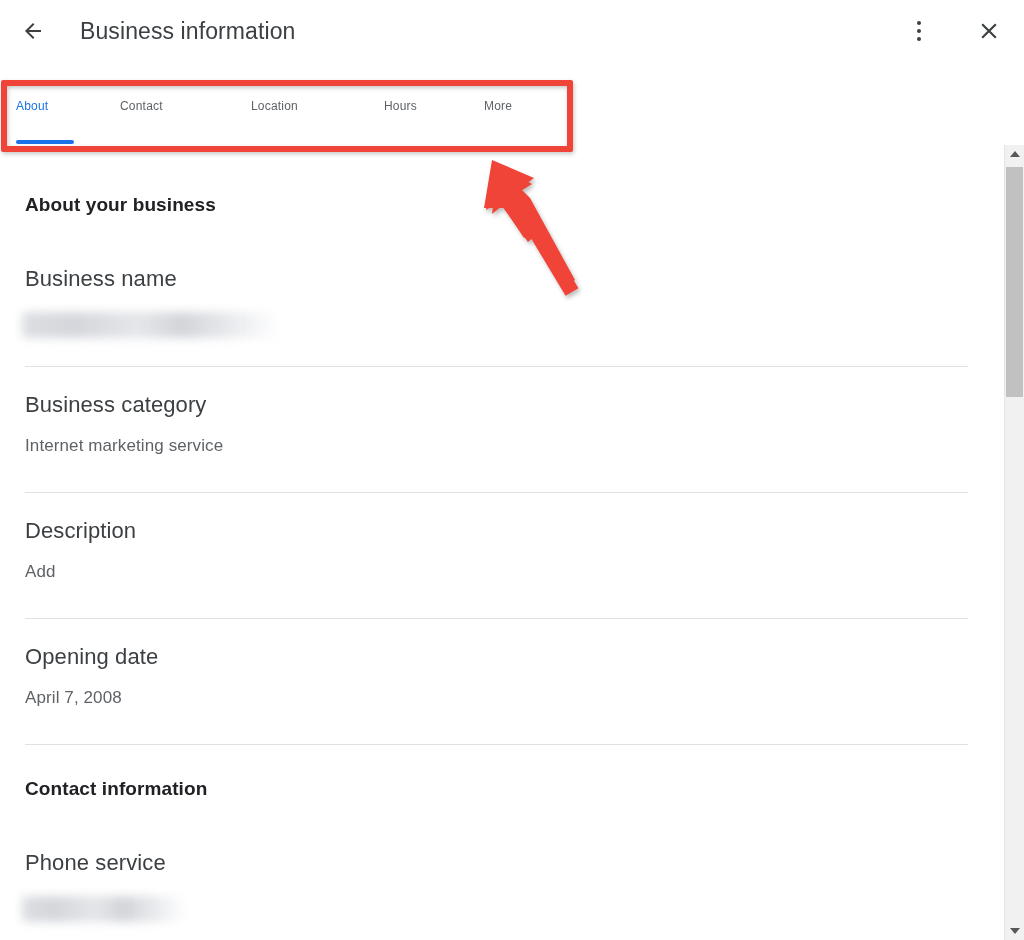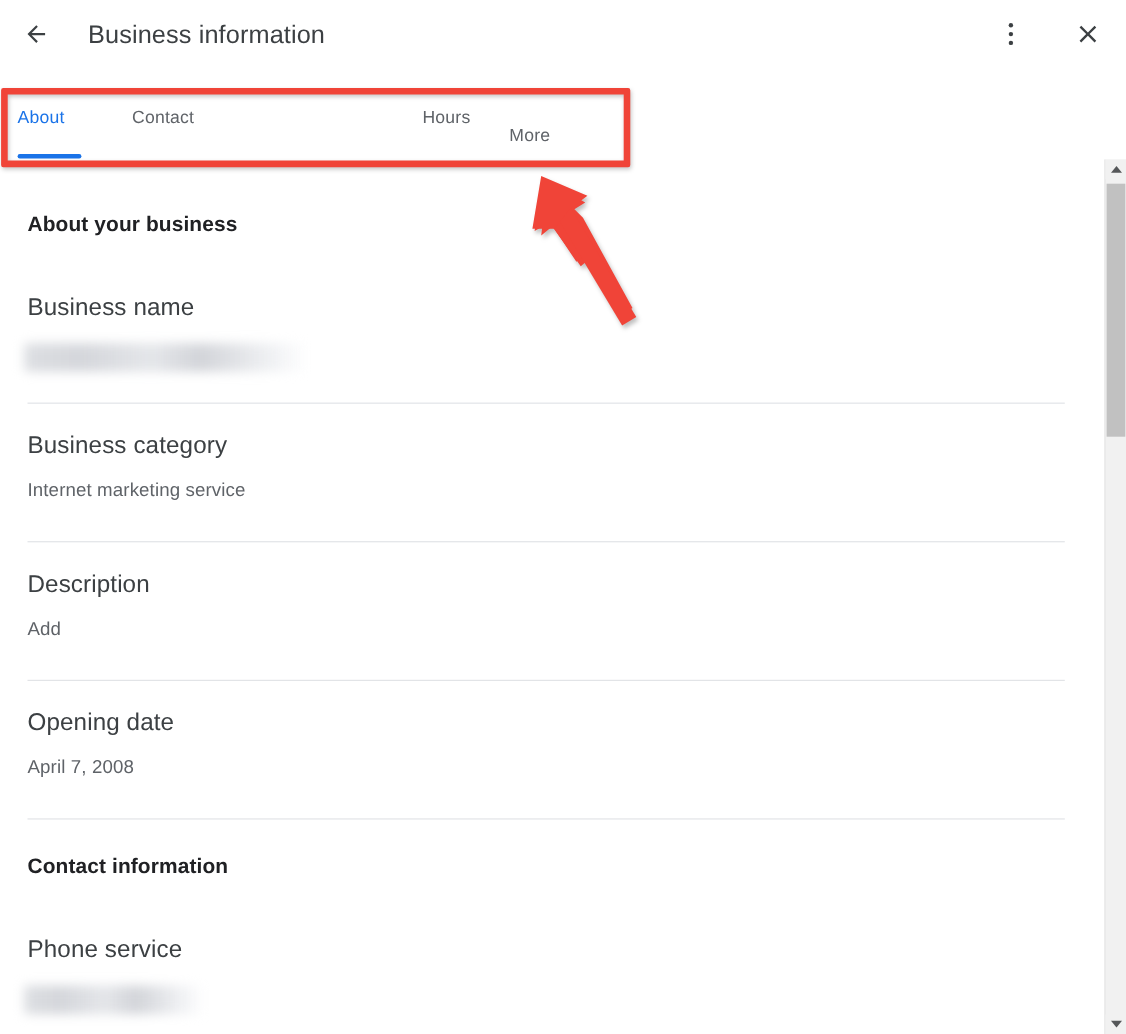--- a/index.html
+++ b/index.html
@@ -85,21 +85,21 @@
   }
   .tab {
     position: absolute;
     top: 0;
     height: 62px;
     display: flex;
     align-items: flex-start;
     padding-top: 13px;
     box-sizing: border-box;
     cursor: pointer;
-    font-size: 16px;
+    font-size: 12px;
     font-weight: 500;
     letter-spacing: 0.2px;
     color: #5f6368;
     white-space: nowrap;
   }
   .tab.active { color: #1a73e8; }
   .tab-underline {
     position: absolute;
     left: 16px;
     top: 54px;
@@ -248,22 +248,23 @@
       <svg width="26" height="26" viewBox="0 0 24 24">
         <path d="M19 6.41 17.59 5 12 10.59 6.41 5 5 6.41 10.59 12 5 17.59 6.41 19 12 13.41 17.59 19 19 17.59 13.41 12 19 6.41z" fill="#3c4043"></path>
       </svg>
     </div>
   </div>
 
   <div class="tabbar" id="tabbar">
       <div class="tab active" style="left: 16px;">About</div>
       <div class="tab-underline" style="left: 16px;"></div>
       <div class="tab" style="left: 120px;">Contact</div>
+      <div class="tab" style="left: 251px;">Location</div>
       <div class="tab" style="left: 384px;">Hours</div>
-      <div class="tab" style="left: 463px; margin-top: 16px;">More</div>
+      <div class="tab" style="left: 484px;">More</div>
     </div>
 
   <div class="content" id="content">
       <div class="section-heading" style="top: 34px;">About your business</div>
       <div class="field-label" style="top: 106px;">Business name</div>
       <div class="redacted" style="top: 152px; left: 22px; height: 26px; width: 258px;"></div>
       <div class="divider" style="top: 206px;"></div>
       <div class="field-label" style="top: 232px;">Business category</div>
       <div class="field-value" style="top: 276px;">Internet marketing service</div>
       <div class="divider" style="top: 332px;"></div>

